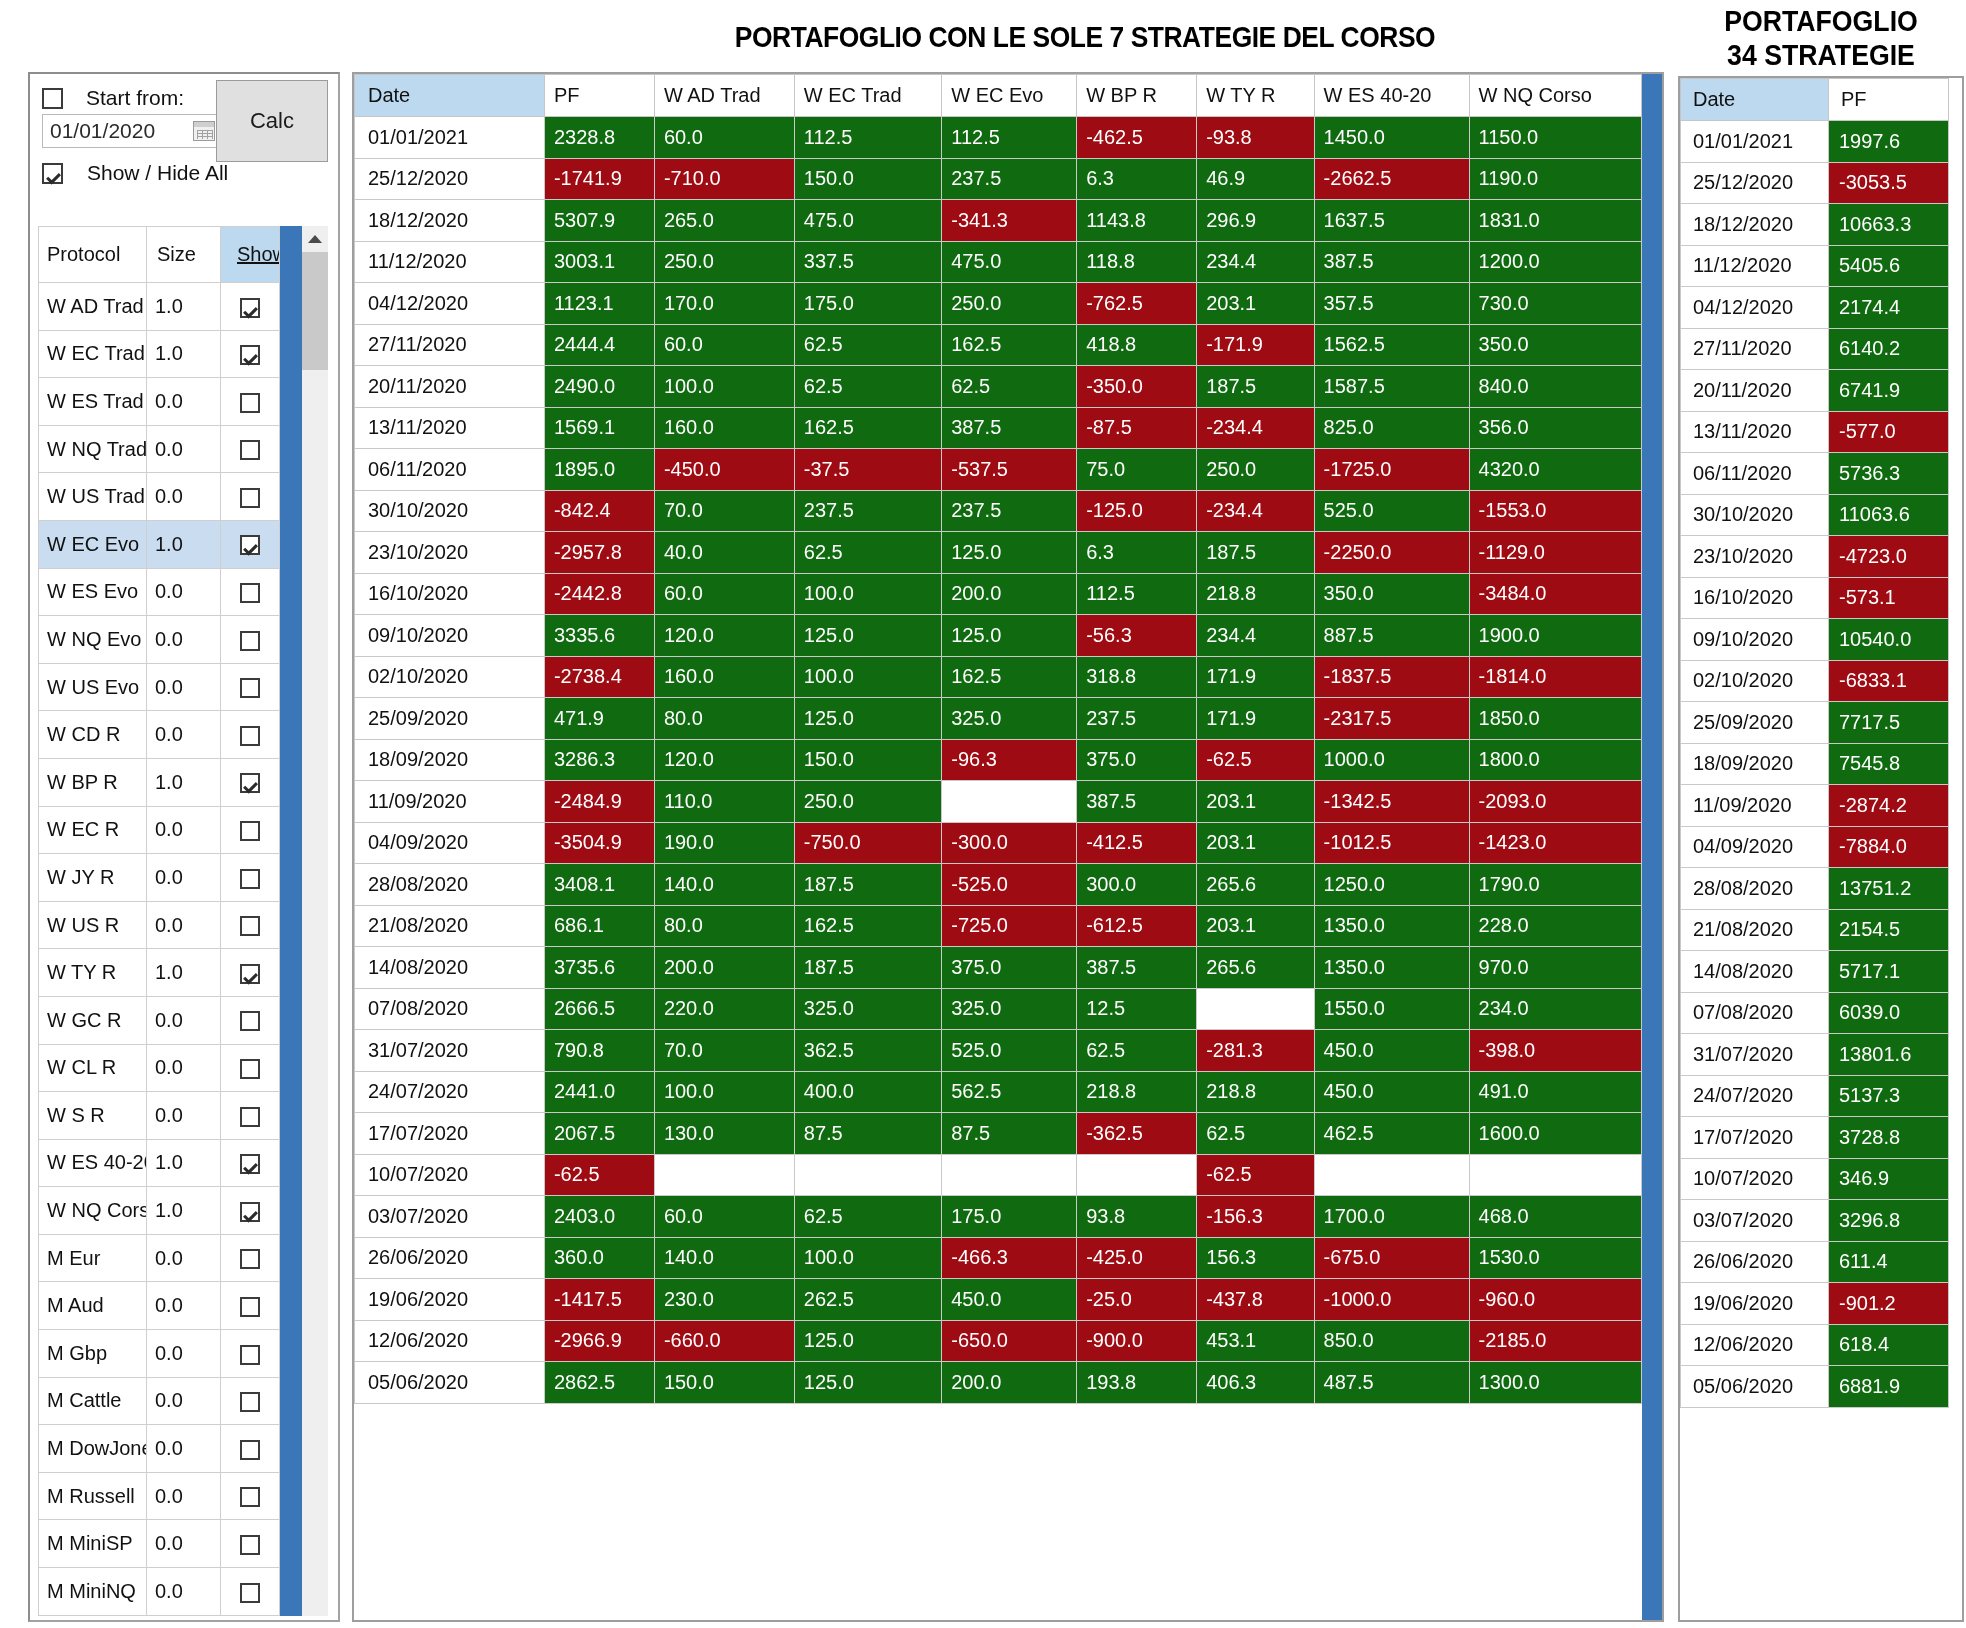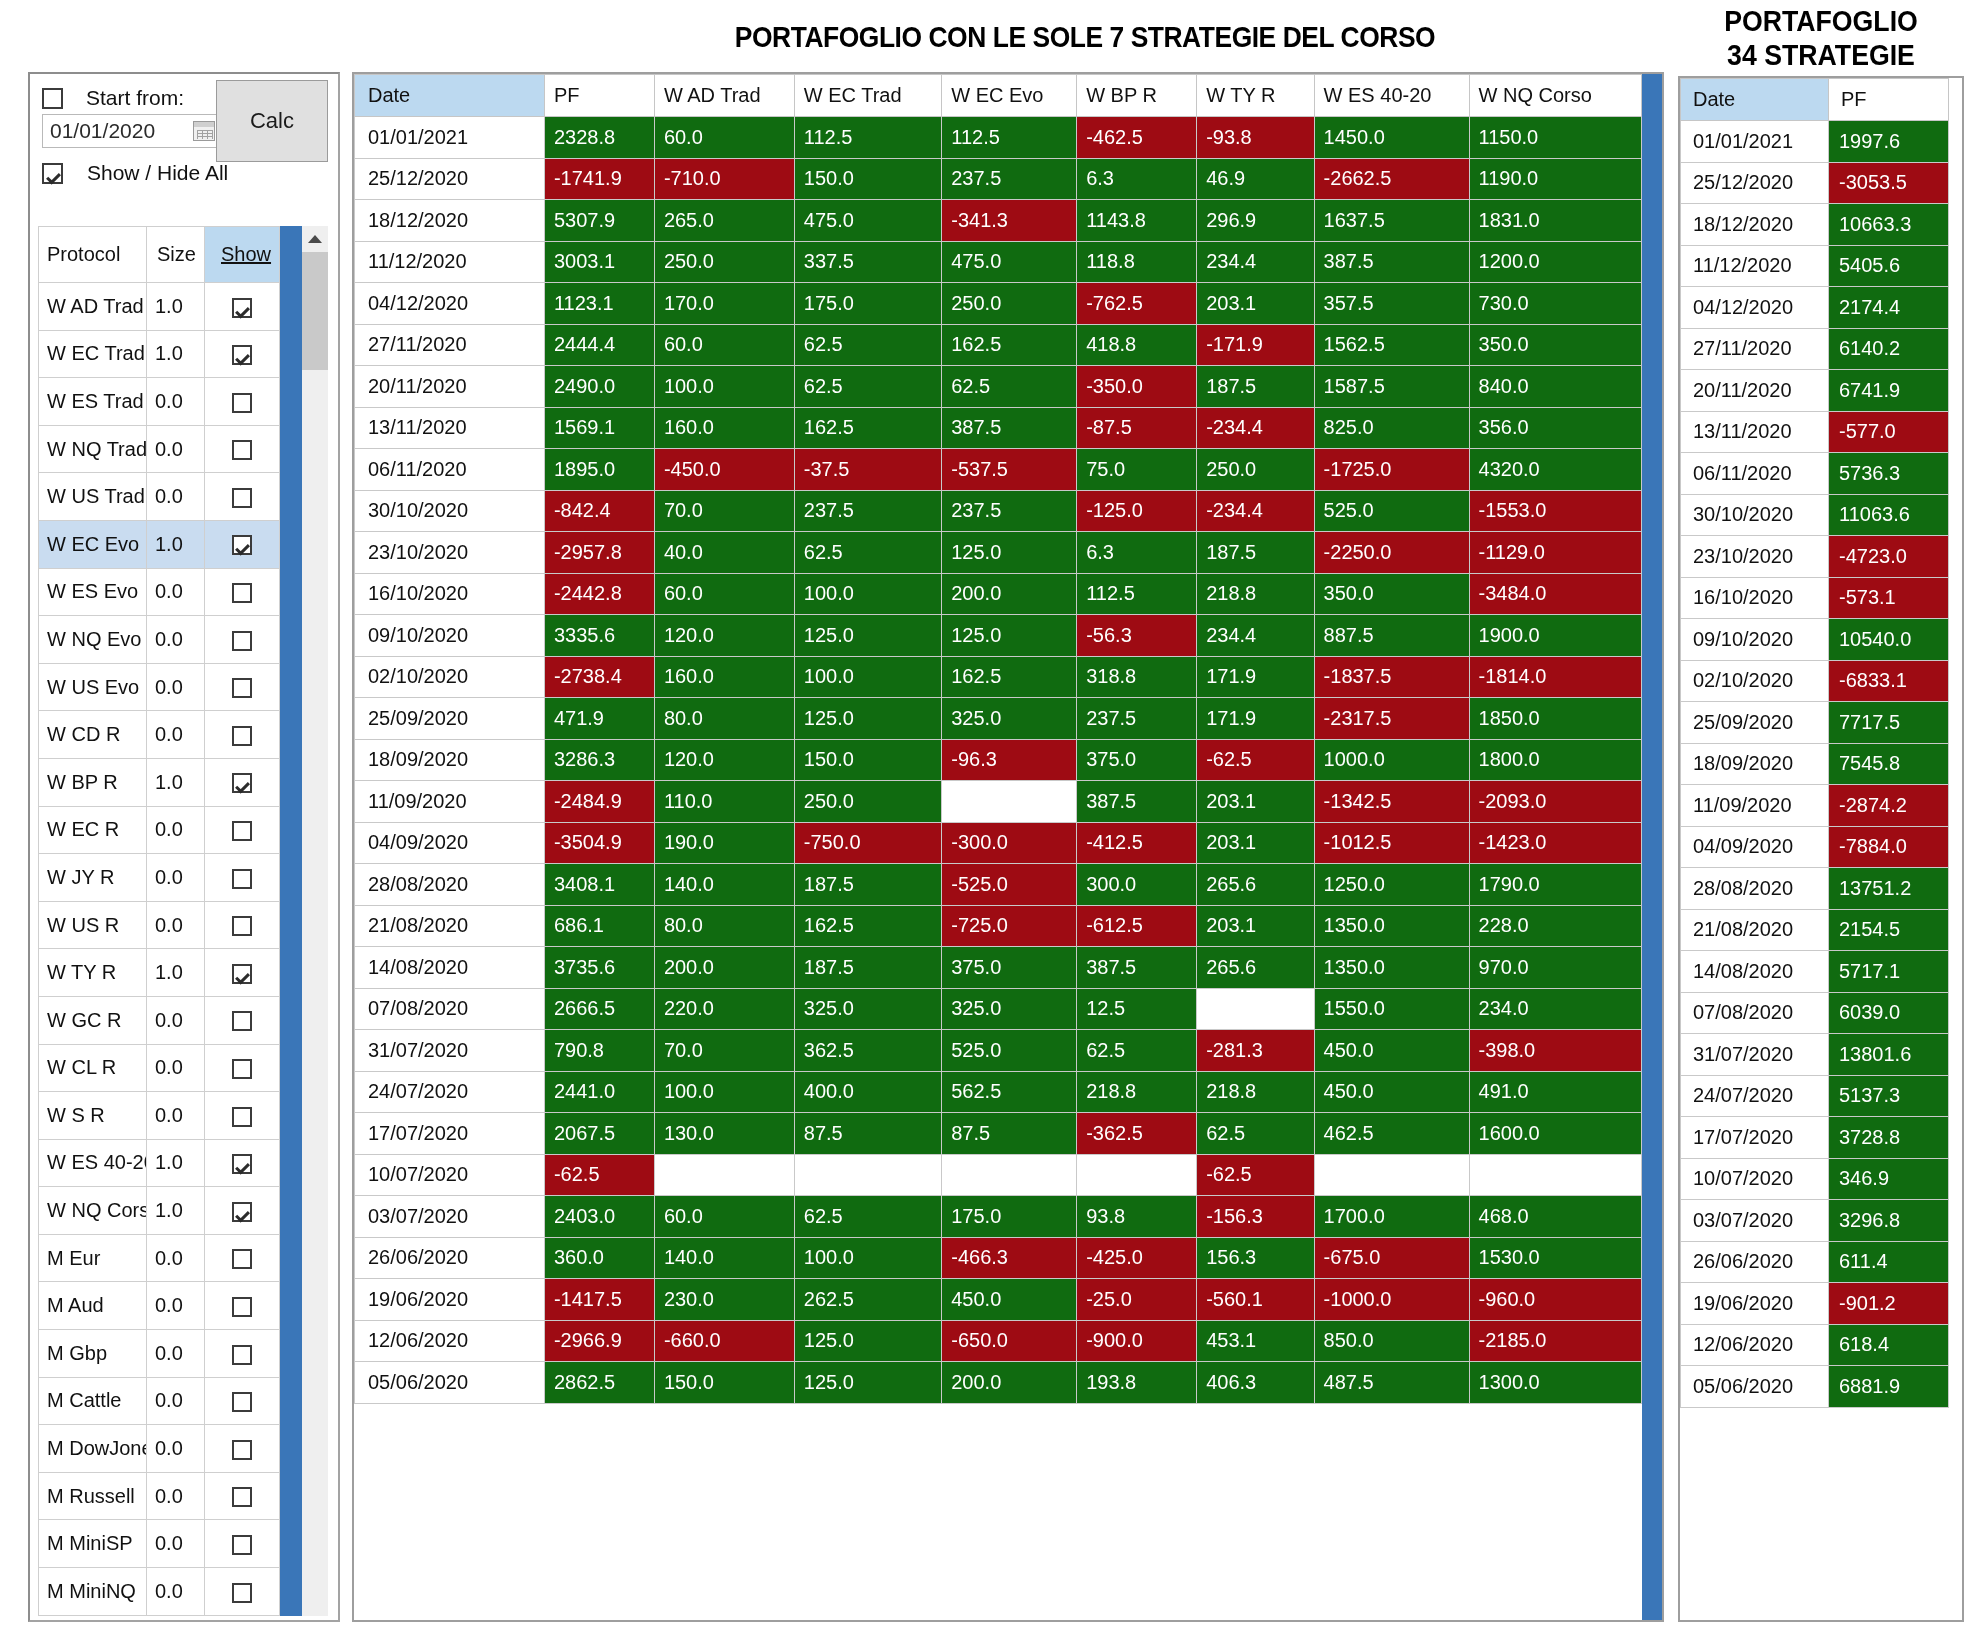--- a/index.html
+++ b/index.html
@@ -90,21 +90,21 @@
   .grid-table th, .grid-table td {
     border:1px solid #cfcfcf; height: 39px; font-size: 20px; color:#111;
     padding: 0 0 0 8px; text-align:left; font-weight:normal; background:#fff;
     white-space:nowrap; overflow:hidden;
   }
   .grid-table th { border-color:#cfcfcf; }
   .grid-table th.c-show { background:#bcd9f0; text-align:center; padding:16px;text-decoration:underline; }
   .grid-table td.c-size { width:58px; }
   .grid-table td.c-show { width:76px; text-align:center; padding:0; }
   .grid-table th.c-proto { width:108px; padding-left:8px; }
-  .grid-table th.c-size { width:58px; padding-left:10px;margin-left:20px; }
+  .grid-table th.c-size { width:74px; padding-left:10px;margin-left:20px; }
   .grid-table tr.sel td { background:#c9dcf0; }
   .cbx-sm {
     width:20px;height:20px;border:2px solid #3b3b3b;background:#fff;display:inline-block;
     position:relative; vertical-align:middle;
   }
   .cbx-sm.checked::after {
     content:""; position:absolute; left:2px; top:7px; width:10px; height:5px;
     border-left:3px solid #2b2b2b; border-bottom:3px solid #2b2b2b; transform:rotate(-45deg);
   }
   .blue-band { width:22px; background:#3a76b8; flex:0 0 auto; }
@@ -679,21 +679,21 @@
             <td class="neg">-675.0</td>
             <td class="pos">1530.0</td>
           </tr>
           <tr>
             <td class="date-c">19/06/2020</td>
             <td class="neg">-1417.5</td>
             <td class="pos">230.0</td>
             <td class="pos">262.5</td>
             <td class="pos">450.0</td>
             <td class="neg">-25.0</td>
-            <td class="neg">-560.1</td>
+            <td class="neg">-437.8</td>
             <td class="neg">-1000.0</td>
             <td class="neg">-960.0</td>
           </tr>
           <tr>
             <td class="date-c">12/06/2020</td>
             <td class="neg">-2966.9</td>
             <td class="neg">-660.0</td>
             <td class="pos">125.0</td>
             <td class="neg">-650.0</td>
             <td class="neg">-900.0</td>

